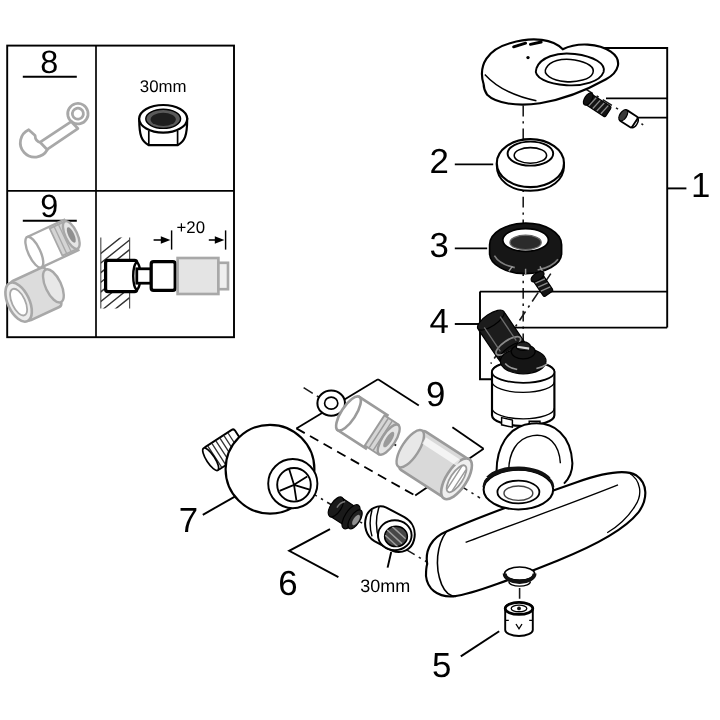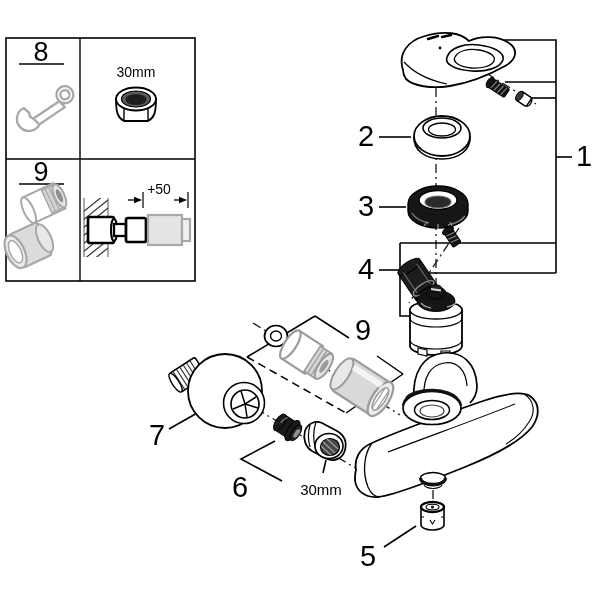--- a/index.html
+++ b/index.html
@@ -273,21 +273,21 @@
         <line x1="174" y1="200" x2="184" y2="200" stroke="#000" stroke-width="1.3"></line>
         <polygon points="187,200 179,196.8 179,203.2"></polygon>
       </g>
     </g>
   </g>
 </svg>
 
 <div class="lbl legnum" style="left:41px;top:52px">8</div>
 <div class="lbl sm" style="left:136px;top:72px">30mm</div>
 <div class="lbl legnum" style="left:41px;top:172px">9</div>
-<div class="lbl sm" style="left:159px;top:189px">+50</div>
+<div class="lbl sm" style="left:159px;top:189px">+20</div>
 
 <div class="lbl num" style="left:584px;top:156px">1</div>
 <div class="lbl num" style="left:366px;top:136px">2</div>
 <div class="lbl num" style="left:366px;top:206px">3</div>
 <div class="lbl num" style="left:366px;top:269px">4</div>
 <div class="lbl num" style="left:368px;top:556px">5</div>
 <div class="lbl num" style="left:240px;top:487px">6</div>
 <div class="lbl num" style="left:157px;top:435px">7</div>
 <div class="lbl num" style="left:363px;top:330px">9</div>
 <div class="lbl sm2" style="left:321px;top:489px">30mm</div>

